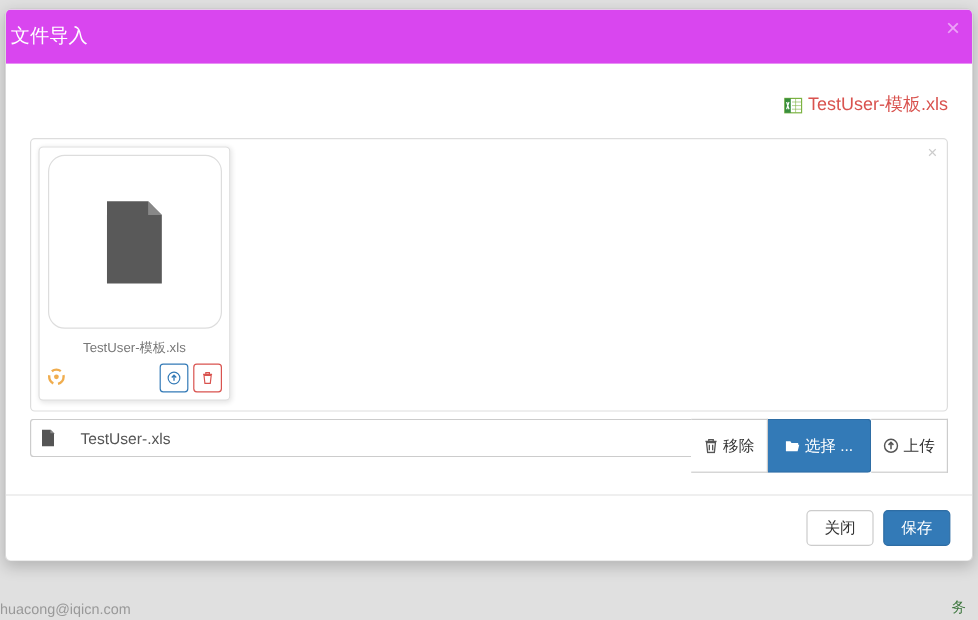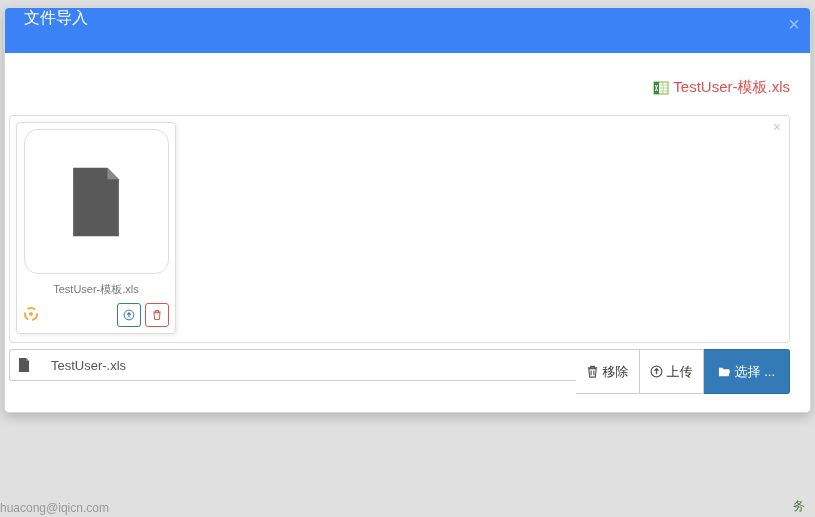--- a/index.html
+++ b/index.html
@@ -15,38 +15,38 @@
     .modal {
       position: absolute;
       left: 4px; right: 4px; top: 7px;
       background: #fff;
       border: 1px solid rgba(0,0,0,0.15);
       border-radius: 5px;
       box-shadow: 0 4px 12px rgba(0,0,0,0.2);
       overflow: hidden;
     }
     .modal-header {
-      background: #3b82f6;
+      background: #d946ef;
       color: #fff;
       height: 45px;
       display: flex;
-      align-items: flex-start;
-      padding: 0 19px;
+      align-items: center;
+      padding: 0 4px;
       position: relative;
     }
     .modal-title { font-size: 16px; font-weight: 400; }
     .modal-close {
       position: absolute;
       right: 10px; top: 6px;
       font-size: 20px;
       color: rgba(255,255,255,0.5);
       cursor: pointer;
       line-height: 1;
     }
-    .modal-body { padding: 15px 20px 18px 4px; }
+    .modal-body { padding: 15px 20px 18px 20px; }
     .template-link-row {
       display: flex;
       justify-content: flex-end;
       align-items: center;
       padding: 10px 0 18px 0;
       gap: 4px;
     }
     .template-link {
       color: #d9534f;
       font-size: 15px;
@@ -265,31 +265,35 @@
           </svg>
         <span>TestUser-.xls</span>
       </div>
       <div class="btn-group">
         <div class="ctrl-btn">
           <svg viewBox="0 0 14 14">
               <path d="M3 4 L11 4 L10 13 L4 13 Z M2 3 L12 3 M5 3 L5 1.5 L9 1.5 L9 3 M5.5 6 L5.5 11 M8.5 6 L8.5 11" fill="none" stroke="#555" stroke-width="1.2"></path>
             </svg>
           <span>移除</span>
         </div>
+        <div class="ctrl-btn primary">
+          <svg viewBox="0 0 14 14">
+              <path d="M1 3 L5 3 L6 4.5 L12 4.5 L12 6 L2.5 6 L1 12 L1 3 Z M2.5 6 L13 6 L11.5 12 L1 12 Z" fill="#fff"></path>
+            </svg>
+          <span>选择 ...</span>
+        </div>
         <div class="ctrl-btn">
           <svg viewBox="0 0 14 14">
               <circle cx="7" cy="7" r="5.8" fill="none" stroke="#555" stroke-width="1.3"></circle>
               <path d="M7 10 L7 4 M4.8 6.2 L7 4 L9.2 6.2" fill="none" stroke="#555" stroke-width="1.4"></path>
             </svg>
           <span>上传</span>
         </div>
-        <div class="ctrl-btn primary">
-          <svg viewBox="0 0 14 14">
-              <path d="M1 3 L5 3 L6 4.5 L12 4.5 L12 6 L2.5 6 L1 12 L1 3 Z M2.5 6 L13 6 L11.5 12 L1 12 Z" fill="#fff"></path>
-            </svg>
-          <span>选择 ...</span>
-        </div>
       </div>
     </div>
 
   </div>
 
+  <div class="modal-footer">
+    <div class="foot-btn default">关闭</div>
+    <div class="foot-btn primary">保存</div>
+  </div>
 </div>
 
 </body></html>

